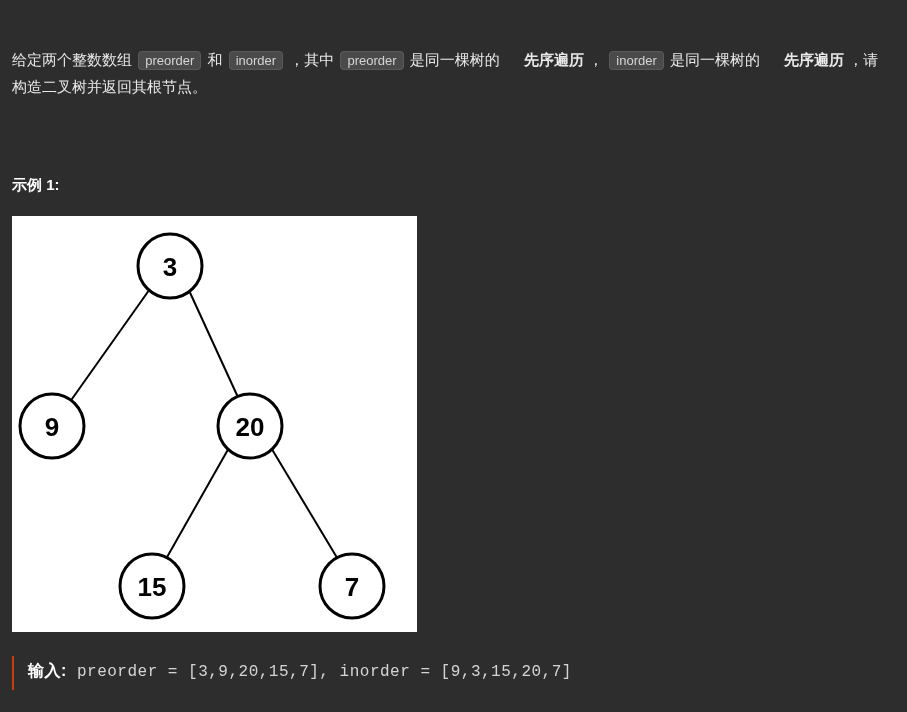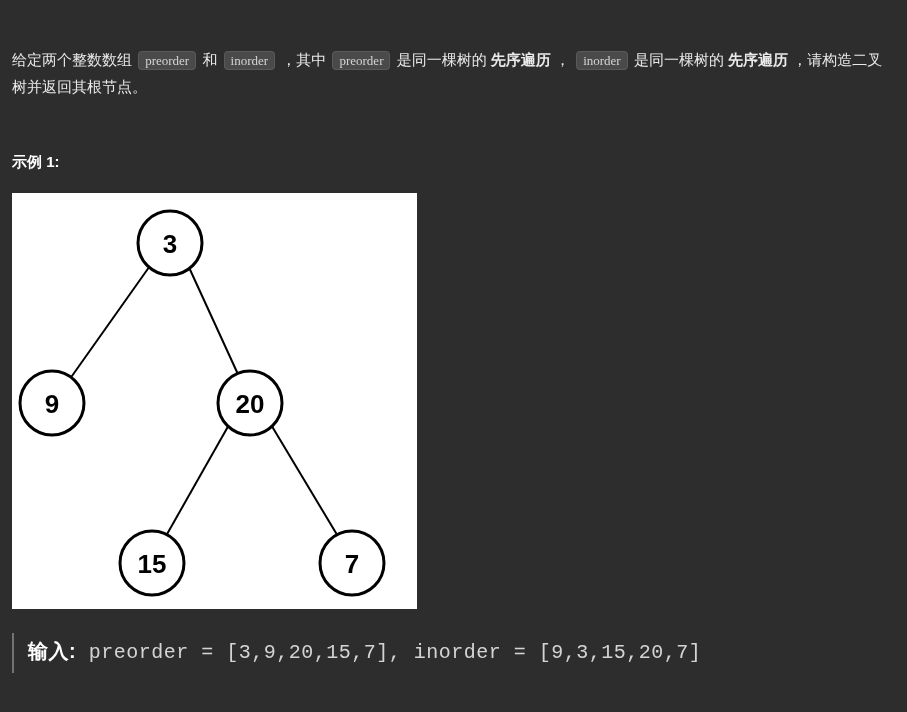--- a/index.html
+++ b/index.html
@@ -28,51 +28,52 @@
     }
     .description {
       color: #e8e8e8;
       margin-bottom: 6px;
     }
     .code-inline {
       background-color: #4a4a4a;
       border: 1px solid #595959;
       border-radius: 4px;
       padding: 1px 6px;
-      font-family: Liberation Serif, serif;
+      font-family: Liberation Sans, sans-serif;
       font-size: 13px;
       color: #d4d4d4;
       margin: 0 2px;
     }
     .bold {
       font-weight: 700;
+      margin-left: 20px;
     }
     .example-title {
       font-weight: 700;
-      margin-top: 48px;
+      margin-top: 71px;
       margin-bottom: 18px;
       color: #ffffff;
     }
     .tree-image {
       background-color: #ffffff;
       width: 405px;
       height: 416px;
       position: relative;
       margin-bottom: 10px;
     }
     .tree-svg {
       position: absolute;
       top: 0;
       left: 0;
     }
     .io-block {
-      border-left: 2px solid #737373;
+      border-left: 2px solid #c2410c;
       padding: 2px 0 4px 14px;
       font-family: "Consolas", "Monaco", "Courier New", monospace;
-      font-size: 20px;
+      font-size: 16px;
       color: #d4d4d4;
       margin-top: 24px;
       letter-spacing: 0.5px;
     }
     .io-label {
       font-weight: 700;
       color: #ffffff;
       font-family: -apple-system, BlinkMacSystemFont, "Segoe UI", "PingFang SC", "Microsoft YaHei", sans-serif;
     }
     .io-line {

